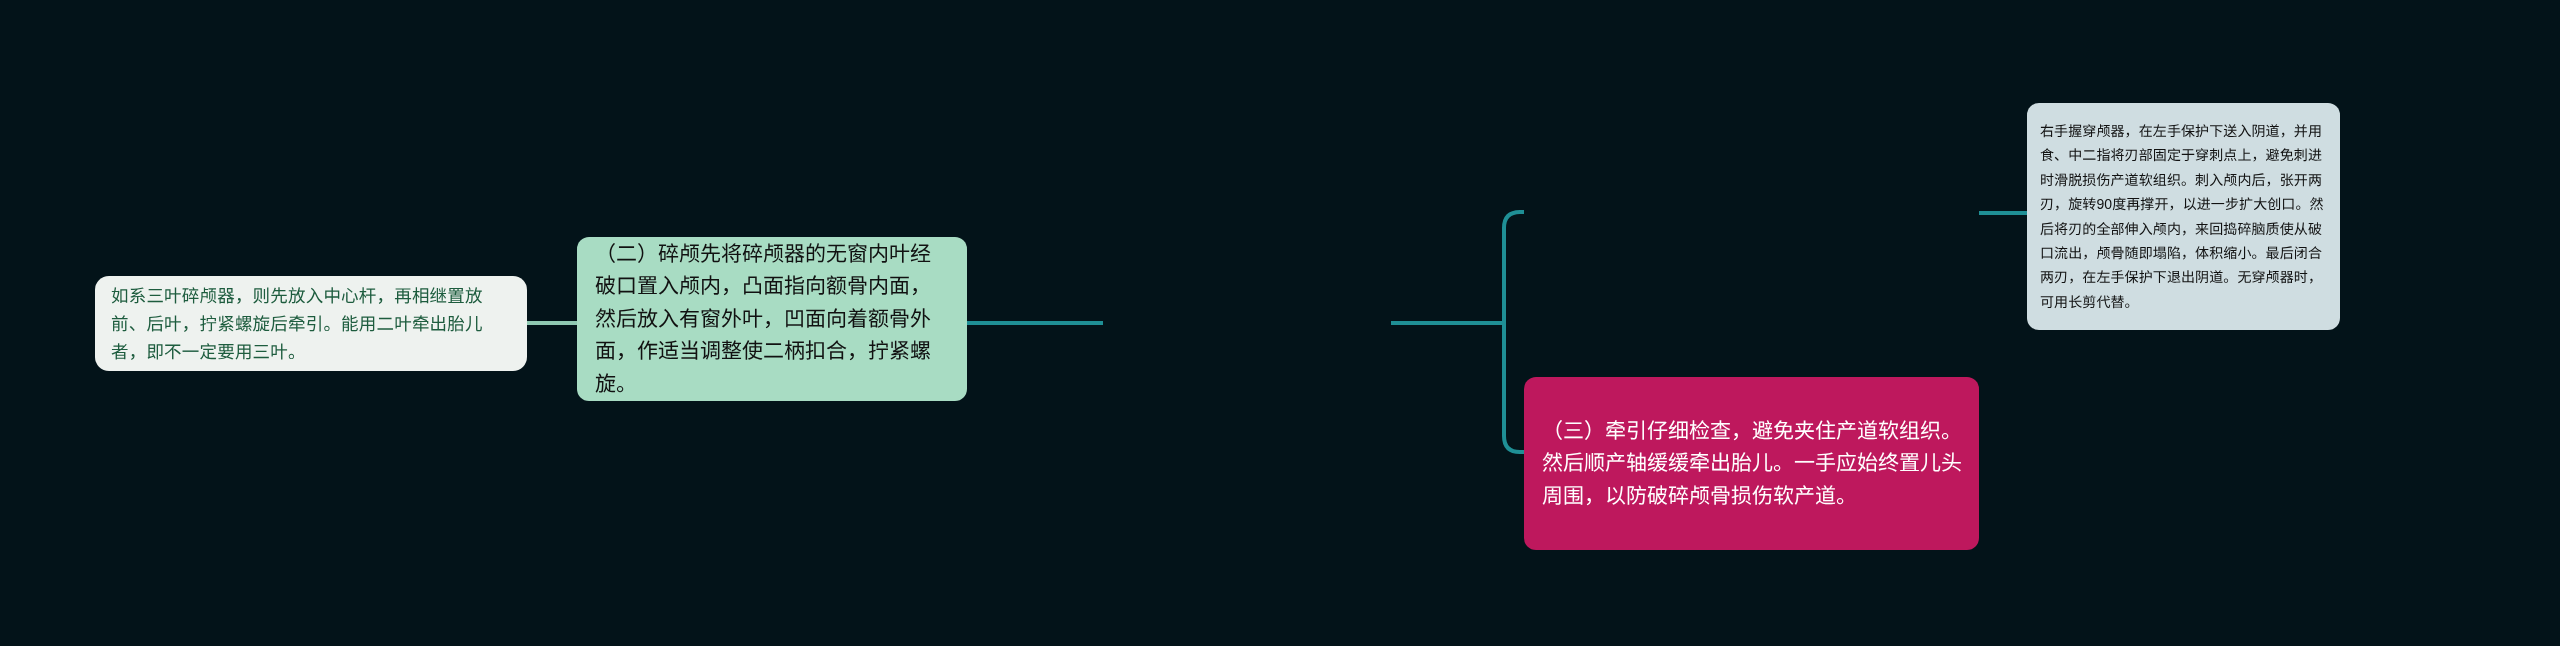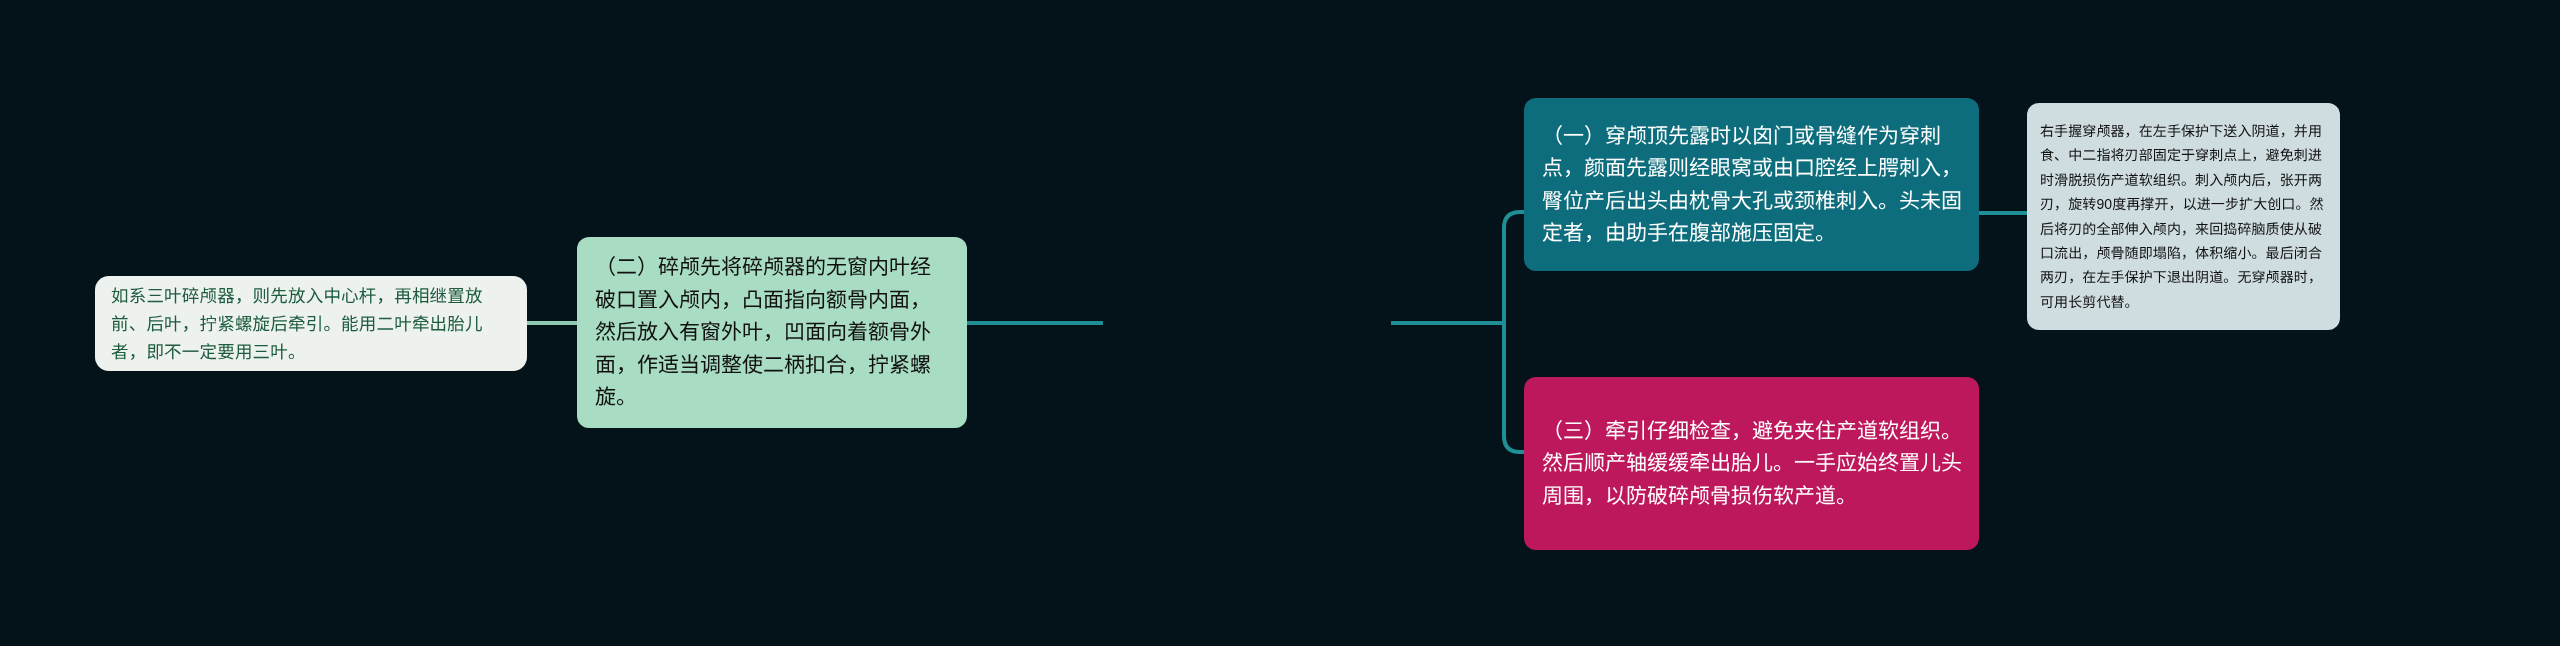--- a/index.html
+++ b/index.html
@@ -53,21 +53,21 @@
   #node-left-leaf p {
     color: #1d5c3e;
     font-size: 17.5px;
     line-height: 28px;
     letter-spacing: 0.2px;
   }
 
   
   #node-green {
     left: 577px; top: 237px;
-    width: 390px; height: 191px;
+    width: 390px; height: 164px;
     background: #a8dcc3;
     border-radius: 12px;
     padding: 12px 16px 12px 18px;
   }
   #node-green p {
     color: #111111;
     font-size: 21px;
     line-height: 32.5px;
     text-indent: 0;
   }
@@ -148,23 +148,20 @@
 
   <div class="node" id="node-left-leaf">
     <p>如系三叶碎颅器，则先放入中心杆，再相继置放前、后叶，拧紧螺旋后牵引。能用二叶牵出胎儿者，即不一定要用三叶。</p>
   </div>
 
   <div class="node" id="node-green">
     <p>（二）碎颅先将碎颅器的无窗内叶经破口置入颅内，凸面指向额骨内面，然后放入有窗外叶，凹面向着额骨外面，作适当调整使二柄扣合，拧紧螺旋。</p>
   </div>
 
 
-  <div class="node node-teal" id="node-teal-1">
-    <p>（一）穿颅顶先露时以囟门或骨缝作为穿刺点，颜面先露则经眼窝或由口腔经上腭刺入，臀位产后出头由枕骨大孔或颈椎刺入。头未固定者，由助手在腹部施压固定。</p>
-  </div>
 
   <div class="node node-teal" id="node-teal-3">
     <p>（三）牵引仔细检查，避免夹住产道软组织。然后顺产轴缓缓牵出胎儿。一手应始终置儿头周围，以防破碎颅骨损伤软产道。</p>
   </div>
 
   <div class="node" id="node-right-leaf">
     <p>右手握穿颅器，在左手保护下送入阴道，并用食、中二指将刃部固定于穿刺点上，避免刺进时滑脱损伤产道软组织。刺入颅内后，张开两刃，旋转90度再撑开，以进一步扩大创口。然后将刃的全部伸入颅内，来回捣碎脑质使从破口流出，颅骨随即塌陷，体积缩小。最后闭合两刃，在左手保护下退出阴道。无穿颅器时，可用长剪代替。</p>
   </div>
 
 </div>

